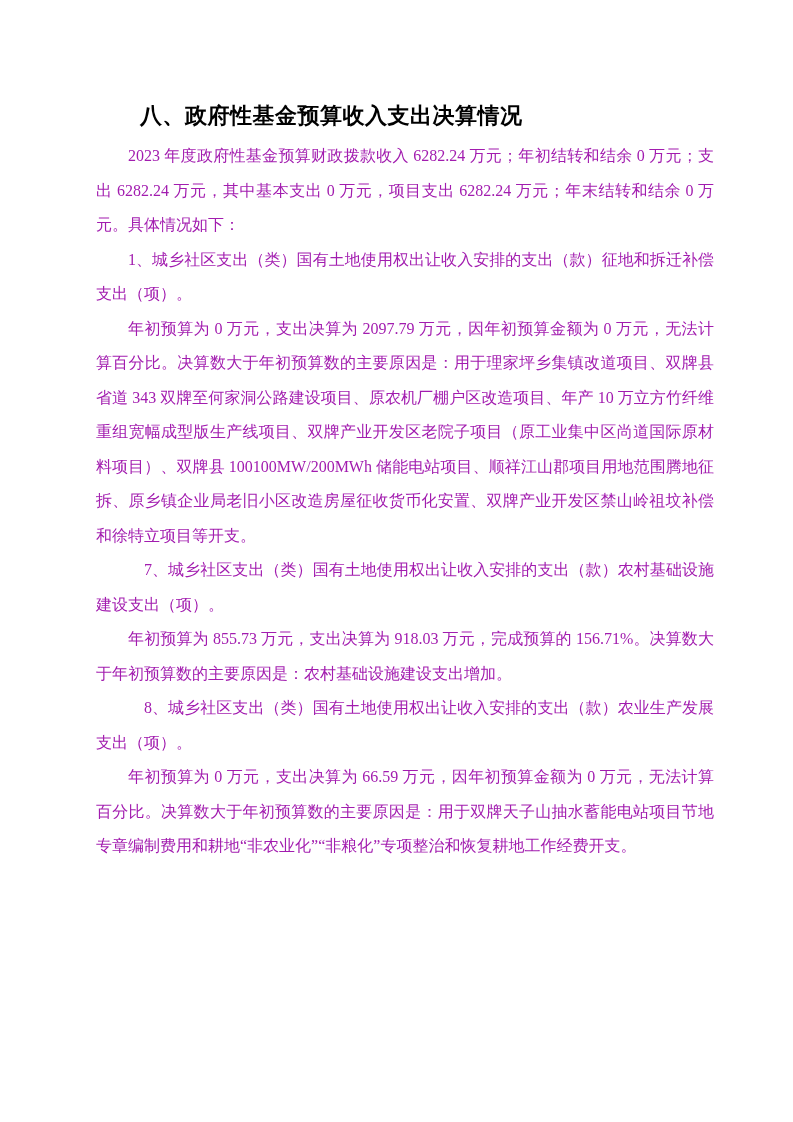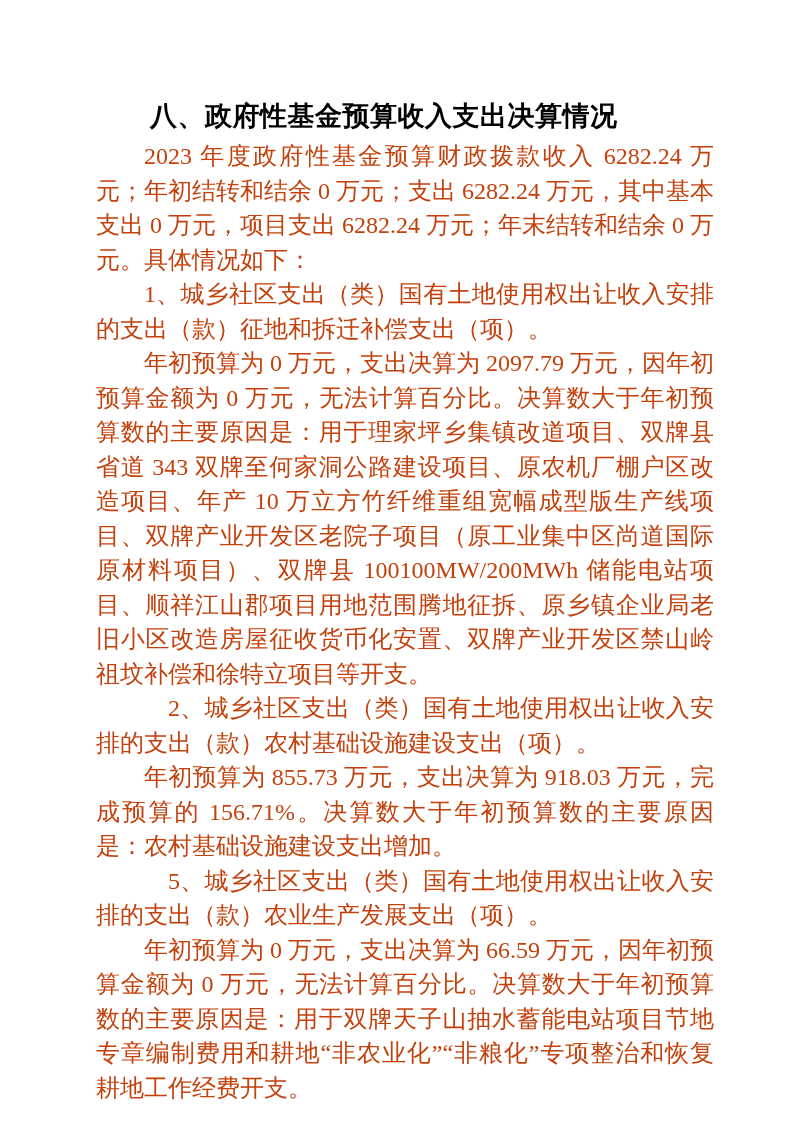--- a/index.html
+++ b/index.html
@@ -18,53 +18,53 @@
   .content {
     position: absolute;
     left: 96px;
     top: 96px;
     width: 618px;
     color: #000000;
   }
   .doc-heading {
     font-family: "Liberation Sans", "DejaVu Sans", sans-serif;
     font-weight: bold;
-    font-size: 27px;
+    font-size: 22px;
     line-height: 40px;
     margin: 0 0 3px 0;
     color: #000000;
     letter-spacing: 0.5px;
     text-indent: 2em;
   }
   .doc-para {
     font-family: "Liberation Serif", "DejaVu Serif", serif;
-    font-size: 24px;
+    font-size: 16px;
     line-height: 34.5px;
     margin: 0;
-    color: #c2410c;
+    color: #a21caf;
     text-align: justify;
     text-justify: inter-ideograph;
   }
   .indent-2 { text-indent: 2em; }
   .indent-3 { text-indent: 3em; }
 </style>
 </head>
 <body>
 
 <div class="page">
   <div class="content">
     <h1 class="doc-heading">八、政府性基金预算收入支出决算情况</h1>
 
     <p class="doc-para indent-2">2023 年度政府性基金预算财政拨款收入 6282.24 万元；年初结转和结余 0 万元；支出 6282.24 万元，其中基本支出 0 万元，项目支出 6282.24 万元；年末结转和结余 0 万元。具体情况如下：</p>
 
     <p class="doc-para indent-2">1、城乡社区支出（类）国有土地使用权出让收入安排的支出（款）征地和拆迁补偿支出（项）。</p>
 
     <p class="doc-para indent-2">年初预算为 0 万元，支出决算为 2097.79 万元，因年初预算金额为 0 万元，无法计算百分比。决算数大于年初预算数的主要原因是：用于理家坪乡集镇改道项目、双牌县省道 343 双牌至何家洞公路建设项目、原农机厂棚户区改造项目、年产 10 万立方竹纤维重组宽幅成型版生产线项目、双牌产业开发区老院子项目（原工业集中区尚道国际原材料项目）、双牌县 100100MW/200MWh 储能电站项目、顺祥江山郡项目用地范围腾地征拆、原乡镇企业局老旧小区改造房屋征收货币化安置、双牌产业开发区禁山岭祖坟补偿和徐特立项目等开支。</p>
 
-    <p class="doc-para indent-3">2、城乡社区支出（类）国有土地使用权出让收入安排的支出（款）农村基础设施建设支出（项）。</p>
+    <p class="doc-para indent-3">7、城乡社区支出（类）国有土地使用权出让收入安排的支出（款）农村基础设施建设支出（项）。</p>
 
     <p class="doc-para indent-2">年初预算为 855.73 万元，支出决算为 918.03 万元，完成预算的 156.71%。决算数大于年初预算数的主要原因是：农村基础设施建设支出增加。</p>
 
-    <p class="doc-para indent-3">5、城乡社区支出（类）国有土地使用权出让收入安排的支出（款）农业生产发展支出（项）。</p>
+    <p class="doc-para indent-3">8、城乡社区支出（类）国有土地使用权出让收入安排的支出（款）农业生产发展支出（项）。</p>
 
     <p class="doc-para indent-2">年初预算为 0 万元，支出决算为 66.59 万元，因年初预算金额为 0 万元，无法计算百分比。决算数大于年初预算数的主要原因是：用于双牌天子山抽水蓄能电站项目节地专章编制费用和耕地“非农业化”“非粮化”专项整治和恢复耕地工作经费开支。</p>
   </div>
 </div>
 
 </body></html>

